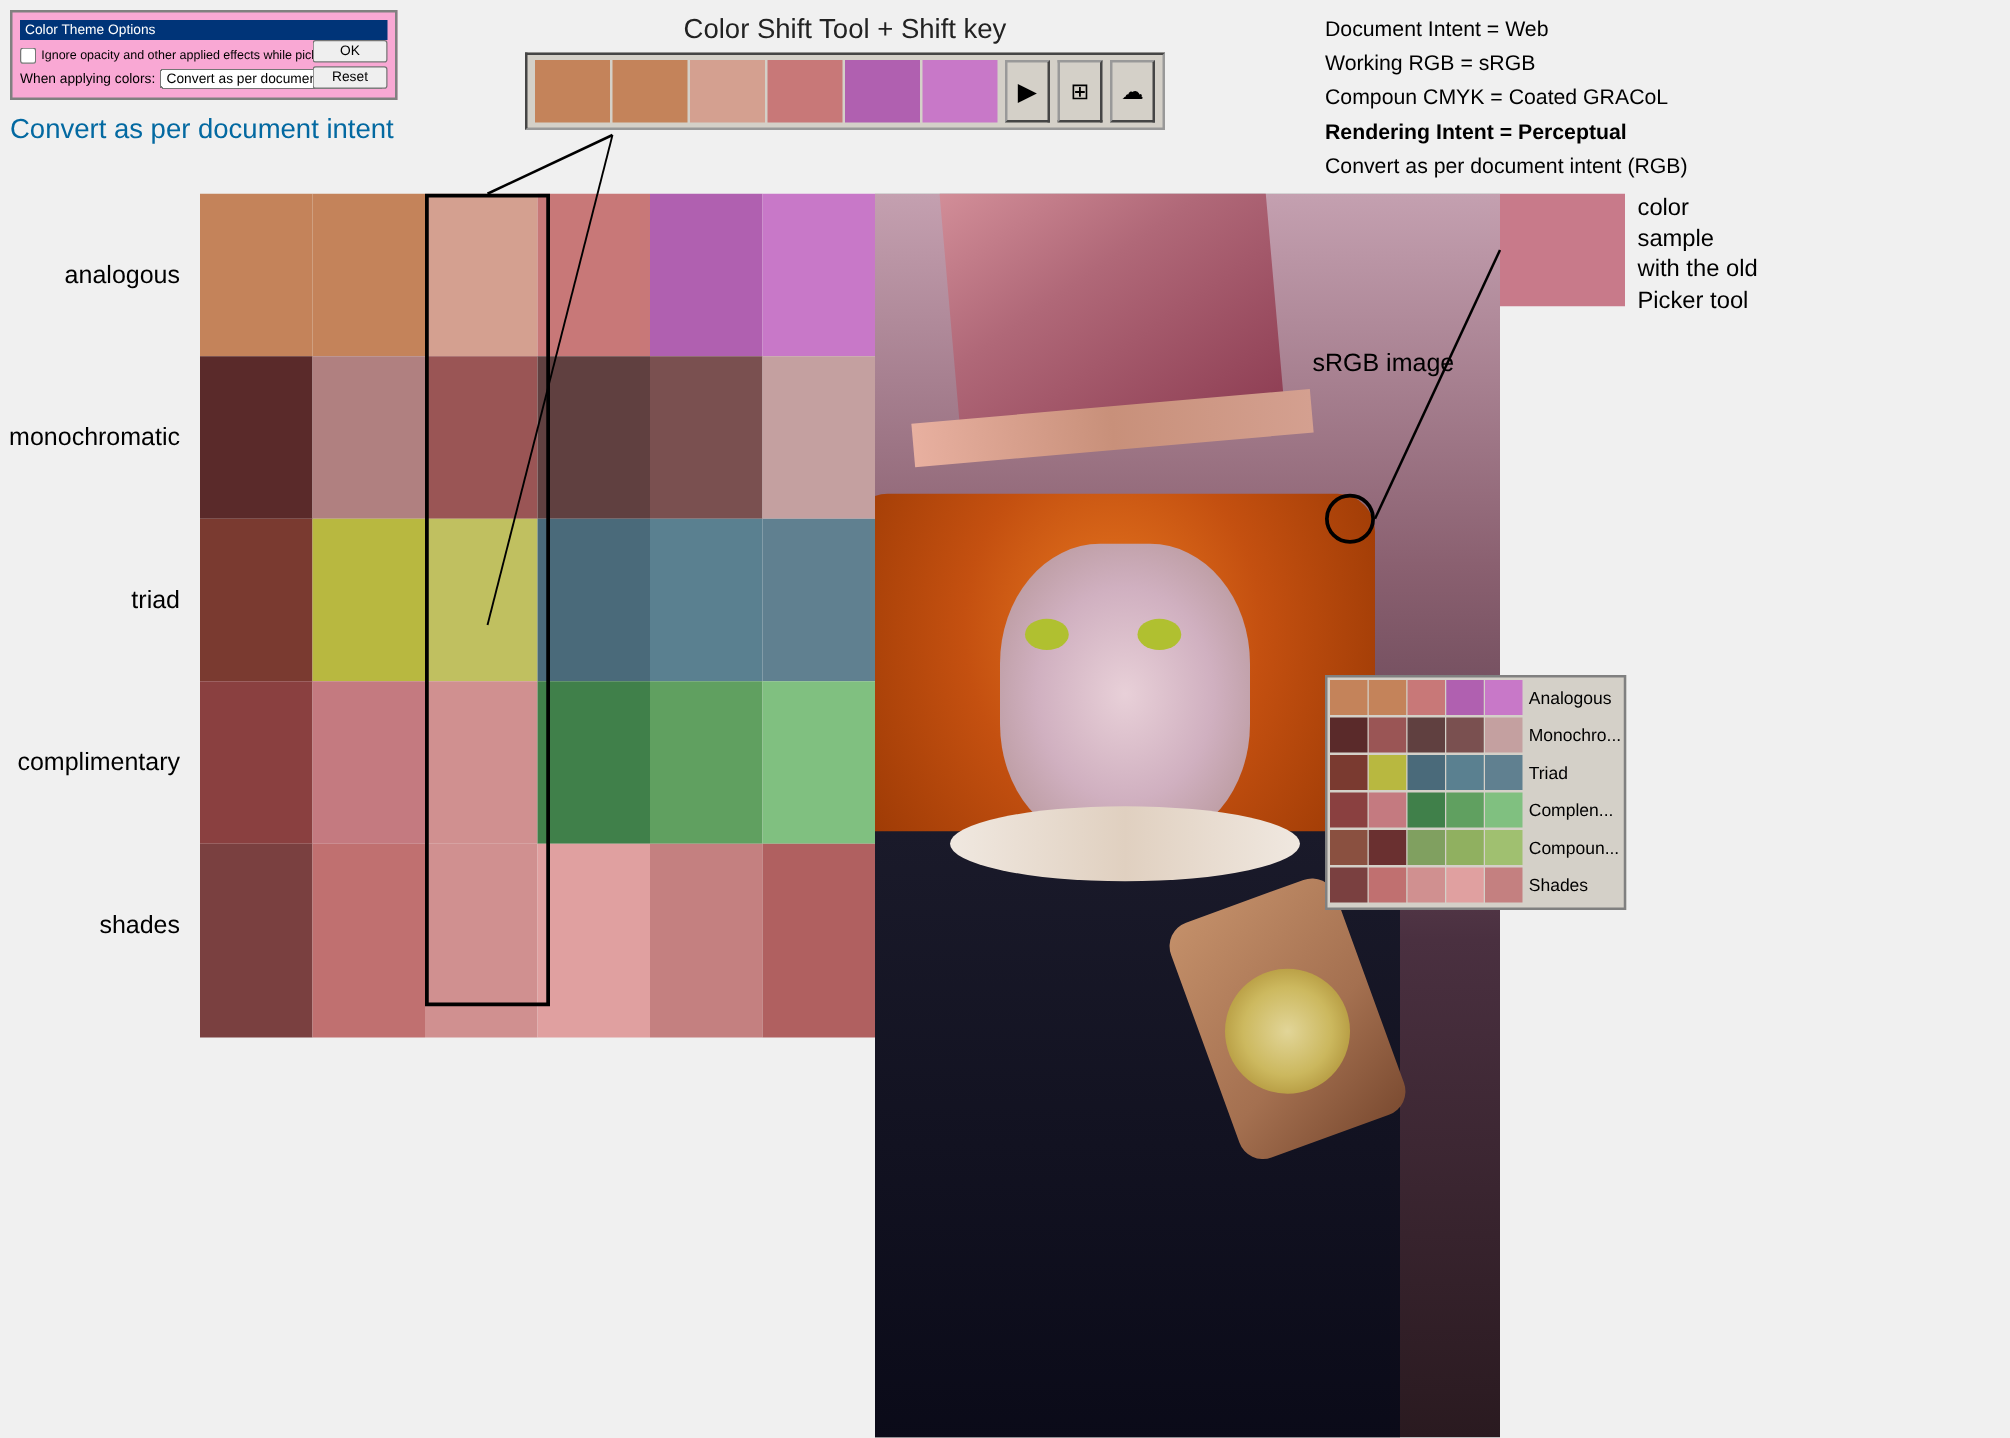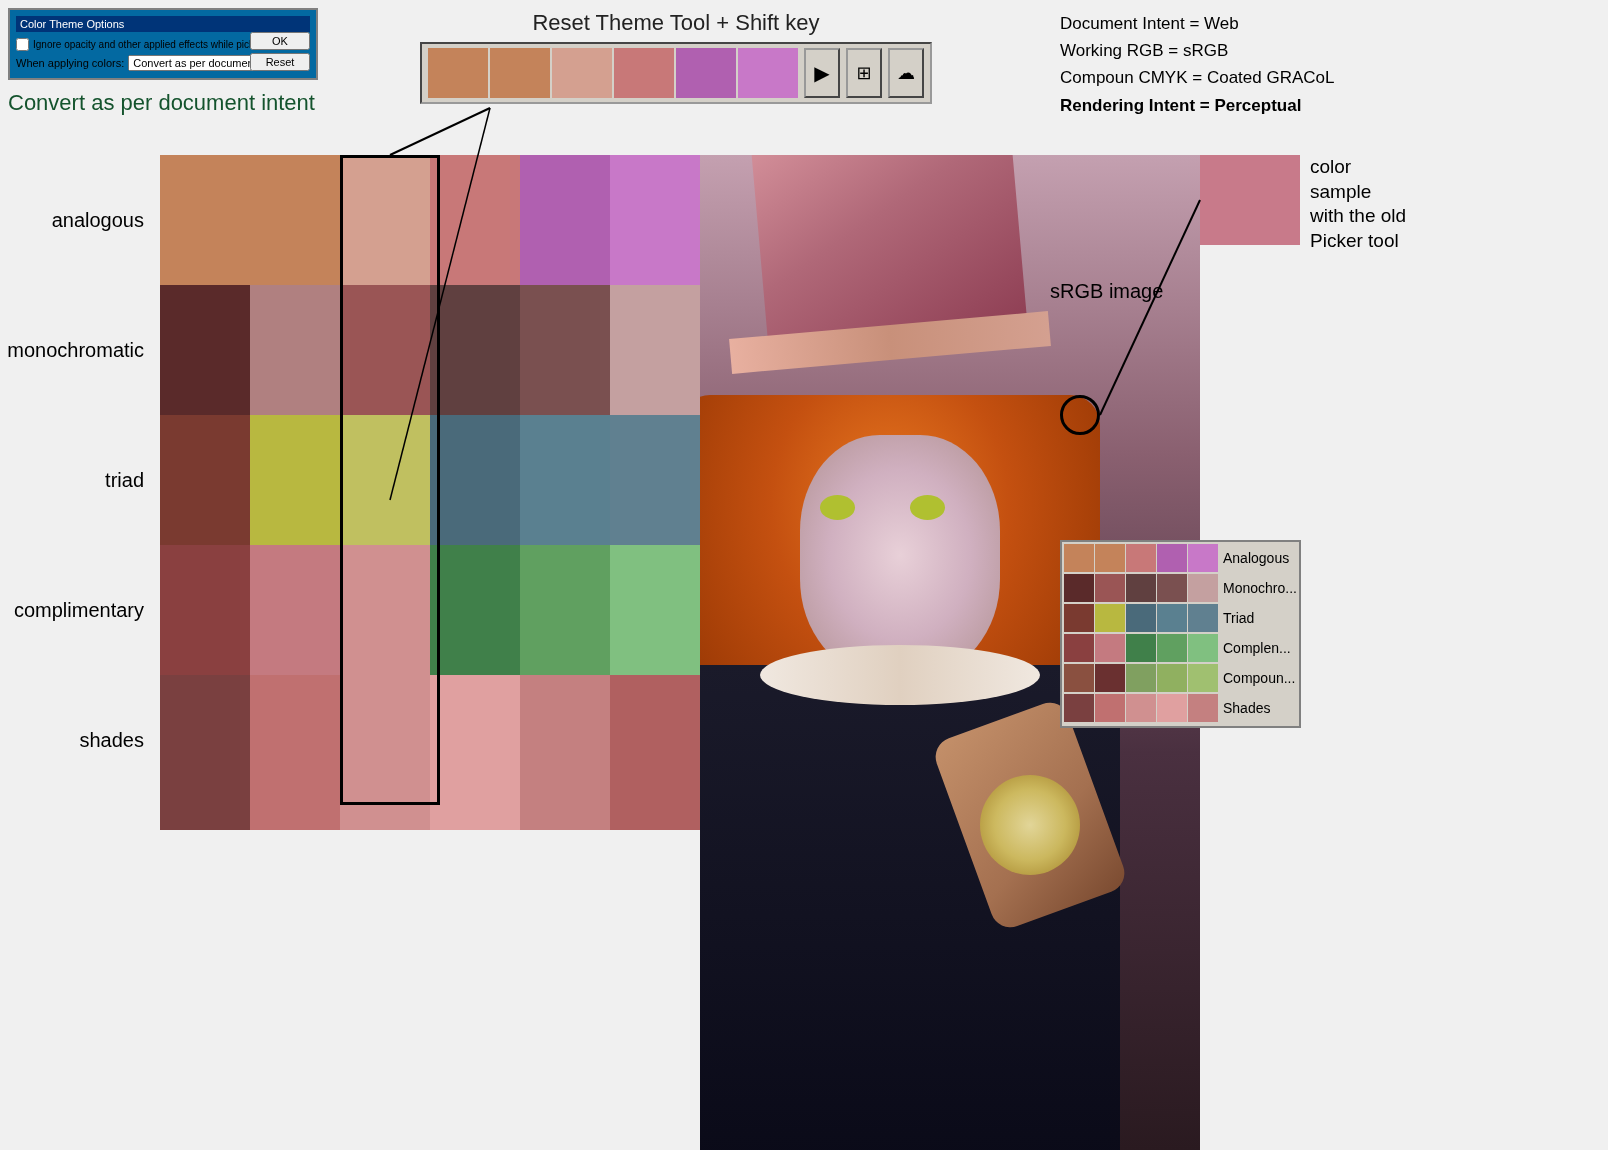--- a/index.html
+++ b/index.html
@@ -10,21 +10,21 @@
       min-height: 1150px;
       position: relative;
       overflow: hidden;
     }
 
     
     #dialog {
       position: absolute;
       top: 8px;
       left: 8px;
-      background: #0369a1;
+      background: #f9a8d4;
       border: 2px solid #808080;
       padding: 6px;
       width: 310px;
       font-size: 11px;
       font-family: Arial, sans-serif;
       z-index: 10;
     }
     #dialog .title-bar {
       background: #003478;
       color: white;
@@ -67,21 +67,21 @@
       padding: 1px 4px;
     }
 
     
     .convert-text {
       position: absolute;
       top: 90px;
       left: 8px;
       font-size: 22px;
       font-family: Arial, sans-serif;
-      color: #14532d;
+      color: #0369a1;
     }
 
     
     .toolbar-section {
       position: absolute;
       top: 10px;
       left: 420px;
       text-align: center;
     }
     .toolbar-title {
@@ -284,39 +284,40 @@
   </div>
   <div class="buttons">
     <button>OK</button>
     <button>Reset</button>
   </div>
 </div>
 
 <div class="convert-text">Convert as per document intent</div>
 
 <div class="toolbar-section">
-  <div class="toolbar-title">Reset Theme Tool + Shift key</div>
+  <div class="toolbar-title">Color Shift Tool + Shift key</div>
   <div class="toolbar-bar">
     <span class="swatch" style="background:#c4835a;"></span>
     <span class="swatch" style="background:#c4835a;"></span>
     <span class="swatch" style="background:#d4a090;"></span>
     <span class="swatch" style="background:#c87878;"></span>
     <span class="swatch" style="background:#b060b0;"></span>
     <span class="swatch" style="background:#c878c8;"></span>
     <div class="toolbar-btn">▶</div>
     <div class="toolbar-btn" style="font-size:18px;">⊞</div>
     <div class="toolbar-btn" style="font-size:18px;">☁</div>
   </div>
 </div>
 
 <div class="info-text">
   <div>Document Intent = Web</div>
   <div>Working RGB = sRGB</div>
   <div>Compoun CMYK = Coated GRACoL</div>
   <div style="font-weight:bold;">Rendering Intent = Perceptual</div>
+  <div>Convert as per document intent (RGB)</div>
 </div>
 
 <div class="color-sample-area">
   <div class="color-sample-swatch"></div>
   <div class="color-sample-text">color sample with the old Picker tool</div>
 </div>
 
 <div class="palette-area">
 
   <div class="palette-row">

